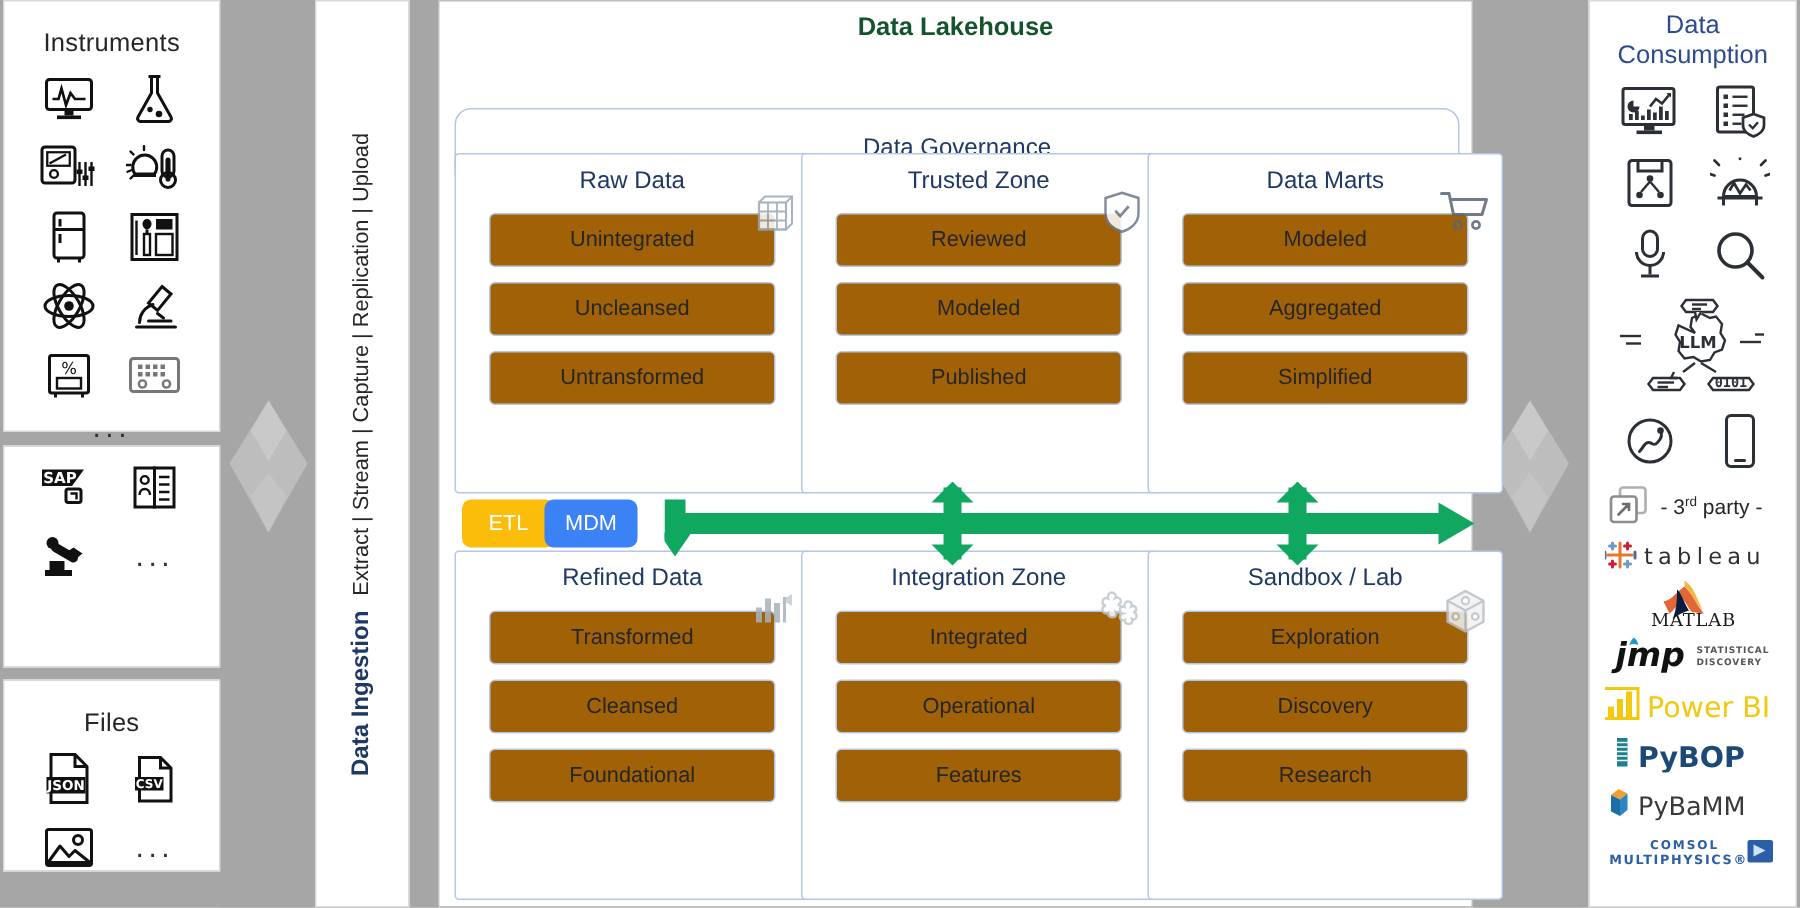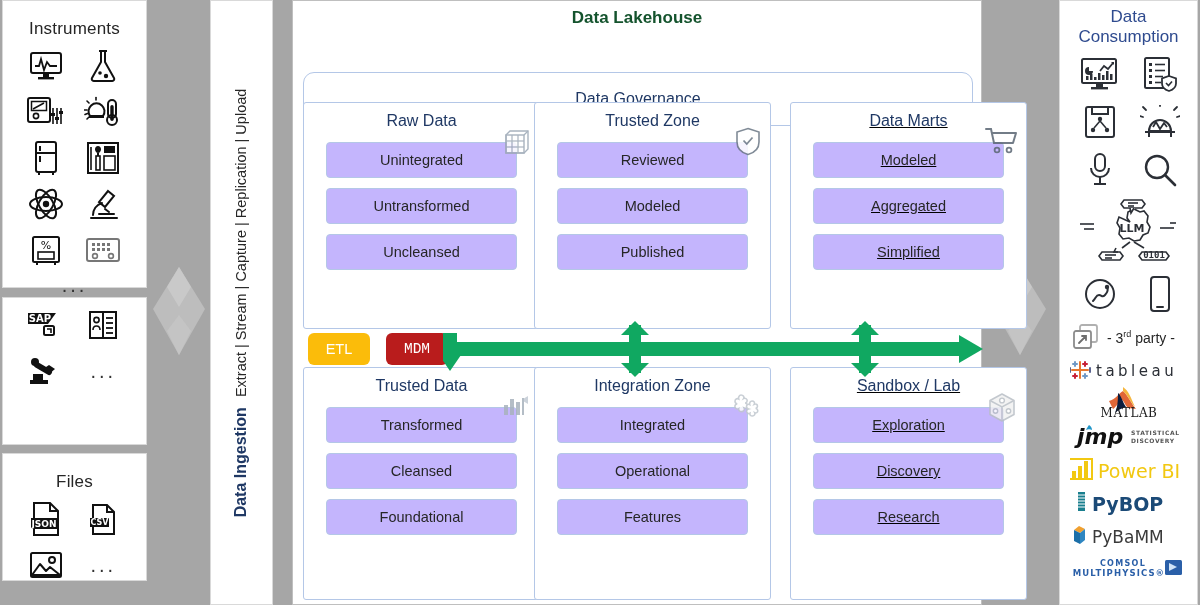--- a/index.html
+++ b/index.html
@@ -77,42 +77,42 @@
   }
 
   .zone {
     position: absolute; width: 237px; border: 1px solid #b4c7e7; border-radius: 3px;
     background: #fff;
   }
   .zone-top { top: 101px; height: 227px; }
   .zone-bot { top: 366px; height: 233px; }
   .zone-c1 { left: 10px; }
   .zone-c2 { left: 241px; }
-  .zone-c3 { left: 497px; text-decoration: underline; }
+  .zone-c3 { left: 472px; }
   .zone-title {
     text-align: center; font-size: 16px; color: #1F3864;
     padding-top: 9px; position: relative; z-index: 2;
   }
   .zone-icon { position: absolute; right: 9px; top: 24px; opacity: .85; }
   .chip {
     margin: 0 22px 10px 22px; height: 36px;
     border: 1px solid #b4c7e7; border-radius: 4px;
     display: flex; align-items: center; justify-content: center;
-    font-size: 14.5px; color: #262626; background: #c4b5fd;
+    font-size: 14.5px; color: #262626; background: #a16207;
   }
   .chips-wrap { margin-top: 12px; }
 
   
   .badge {
     position: absolute; top: 332px; height: 32px; width: 62px;
     border-radius: 6px; color: #fff; font-size: 14.5px;
     display: flex; align-items: center; justify-content: center;
   }
   #badge-etl { left: 15px; background: #FBBC0A; }
-  #badge-mdm { left: 93px; background: #b91c1c; font-family: Liberation Mono, monospace; }
+  #badge-mdm { left: 70px; background: #3b82f6; }
   #flow-arrow { position: absolute; left: 150px; top: 320px; }
 
   
   #consumption {
     position: absolute; left: 1059px; top: 0; width: 139px; height: 605px;
     background: #fff; border: 1px solid #d9d9d9;
   }
   #consumption-title {
     text-align: center; font-size: 17px; color: #2F4B8F;
     padding-top: 6px; line-height: 1.18;
@@ -371,22 +371,22 @@
         <g stroke="#9aa6b4" stroke-width="1.2">
             <line x1="10" y1="8" x2="10" y2="26"></line>
             <line x1="16" y1="8" x2="16" y2="26"></line>
             <line x1="4" y1="14" x2="22" y2="14"></line>
             <line x1="4" y1="20" x2="22" y2="20"></line>
             <line x1="26" y1="4" x2="22" y2="8"></line>
           </g>
       </svg>
       <div class="chips-wrap">
         <div class="chip">Unintegrated</div>
+        <div class="chip">Uncleansed</div>
         <div class="chip">Untransformed</div>
-        <div class="chip">Uncleansed</div>
       </div>
     </div>
 
     <div class="zone zone-top zone-c2">
       <div class="zone-title">Trusted Zone</div>
       <svg class="zone-icon" width="26" height="29" viewBox="0 0 26 29">
         <path d="M13 1.5L24 5v10c0 7-5.5 11-11 12.5C7.5 26 2 22 2 15V5z" fill="#fff" stroke="#6b7785" stroke-width="1.6"></path>
         <polyline points="8.5,13.5 11.8,17 17.5,10.5" fill="none" stroke="#6b7785" stroke-width="1.8"></polyline>
       </svg>
       <div class="chips-wrap">
@@ -405,21 +405,21 @@
         <circle cx="24" cy="23" r="2.4" fill="none" stroke="#5a6673" stroke-width="1.8"></circle>
       </svg>
       <div class="chips-wrap">
         <div class="chip">Modeled</div>
         <div class="chip">Aggregated</div>
         <div class="chip">Simplified</div>
       </div>
     </div>
 
     <div class="zone zone-bot zone-c1">
-      <div class="zone-title">Trusted Data</div>
+      <div class="zone-title">Refined Data</div>
       <svg class="zone-icon" width="28" height="26" viewBox="0 0 28 26">
         <g fill="#a8b2bd">
             <rect x="2" y="13" width="4" height="10"></rect>
             <rect x="8" y="7" width="4" height="16"></rect>
             <rect x="14" y="10" width="4" height="13"></rect>
           </g>
         <path d="M21 7l5-3v8l-5-3z" fill="#c3cbd4"></path>
           <rect x="20" y="6" width="2" height="17" fill="#a8b2bd"></rect>
       </svg>
       <div class="chips-wrap">

